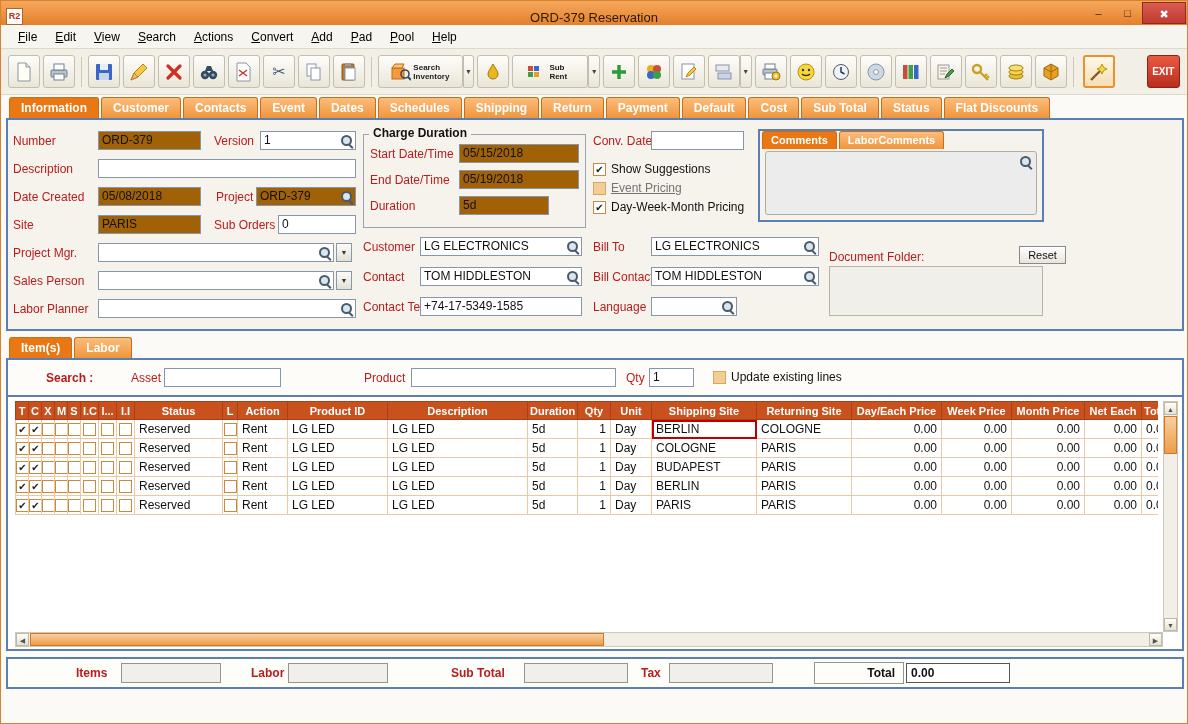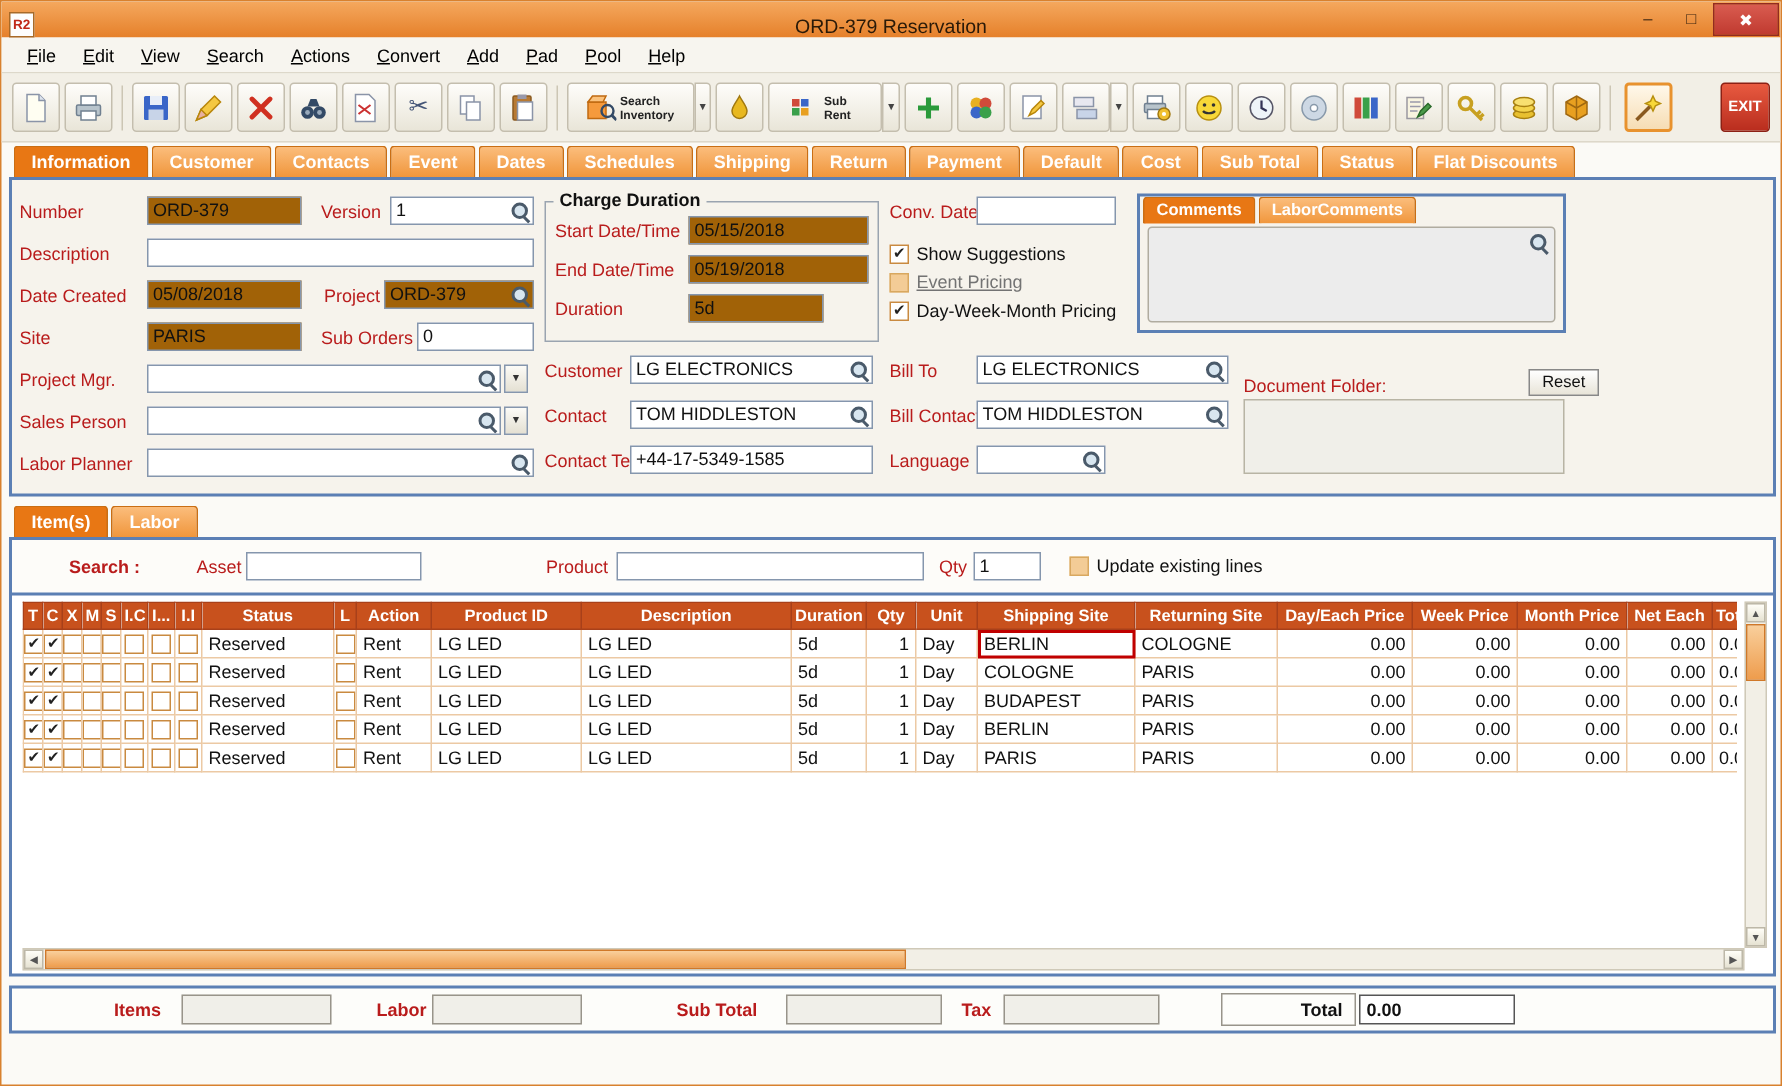--- a/index.html
+++ b/index.html
@@ -459,21 +459,21 @@
       <span class="mag"></span>
     </div>
 
     <span class="lbl" style="left:355px;top:150px">Contact</span>
     <div class="inp" style="left:412px;top:147px;width:162px">
       <span class="inp-text">TOM HIDDLESTON</span>
       <span class="mag"></span>
     </div>
 
     <span class="lbl" style="left:355px;top:180px">Contact Tel #</span>
-    <div class="inp" style="left:412px;top:177px;width:162px">+44-17-5349-1585</div>
+    <div class="inp" style="left:412px;top:177px;width:162px">+74-17-5349-1585</div>
 
     <span class="lbl" style="left:585px;top:14px">Conv. Date</span>
     <div class="inp" style="left:643px;top:11px;width:93px"></div>
 
     <div class="cb-row" style="left:585px;top:42px">
       <span class="cb checked"></span>
       <span class="cb-label">Show Suggestions</span>
     </div>
     <div class="cb-row" style="left:585px;top:61px">
       <span class="cb disabled"></span>

